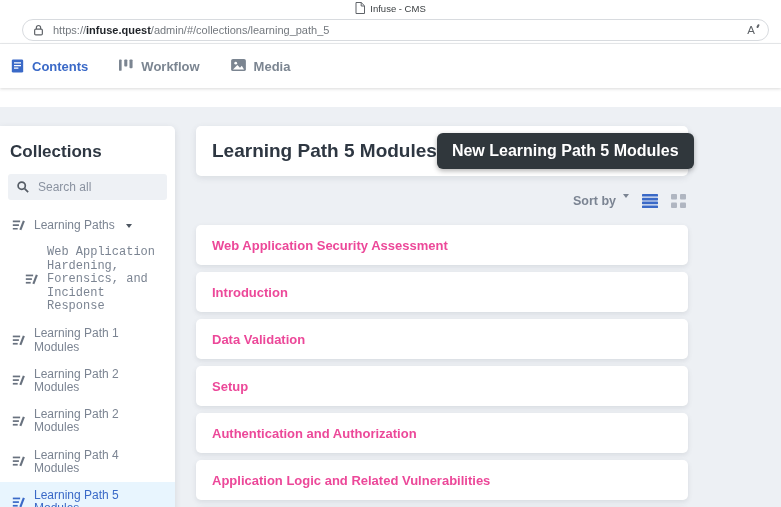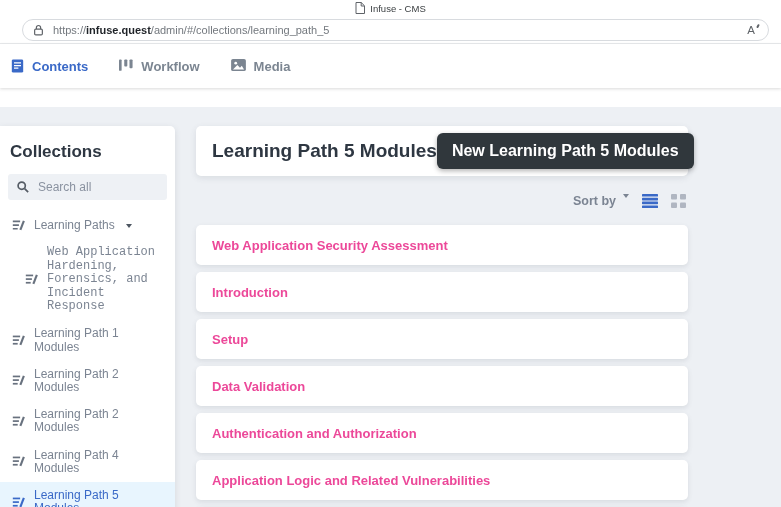--- a/index.html
+++ b/index.html
@@ -309,24 +309,24 @@
       </div>
 
       <div class="entries">
         <div class="entrycard">
           <span>Web Application Security Assessment</span>
         </div>
         <div class="entrycard">
           <span>Introduction</span>
         </div>
         <div class="entrycard">
+          <span>Data Validation</span>
+        </div>
+        <div class="entrycard">
           <span>Setup</span>
-        </div>
-        <div class="entrycard">
-          <span>Data Validation</span>
         </div>
         <div class="entrycard">
           <span>Authentication and Authorization</span>
         </div>
         <div class="entrycard">
           <span>Application Logic and Related Vulnerabilities</span>
         </div>
         <div class="entrycard">
           <span>Finding Web Application Vulnerabilities</span>
         </div>

